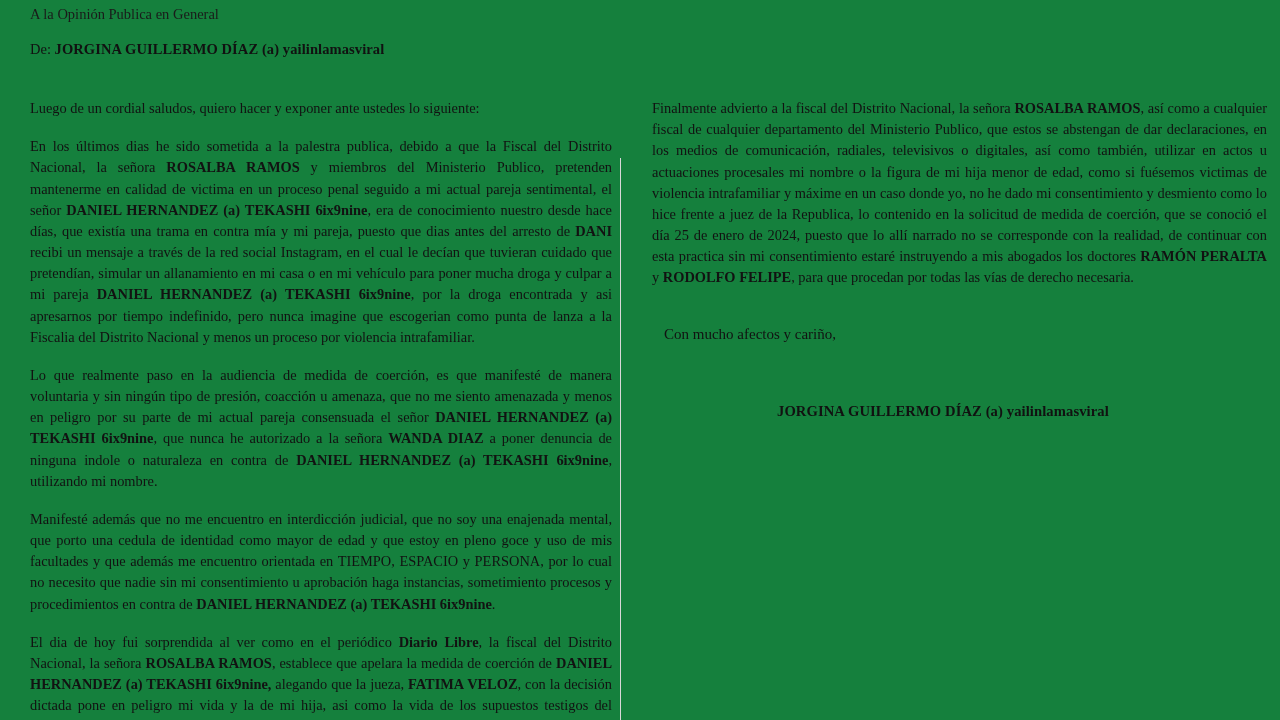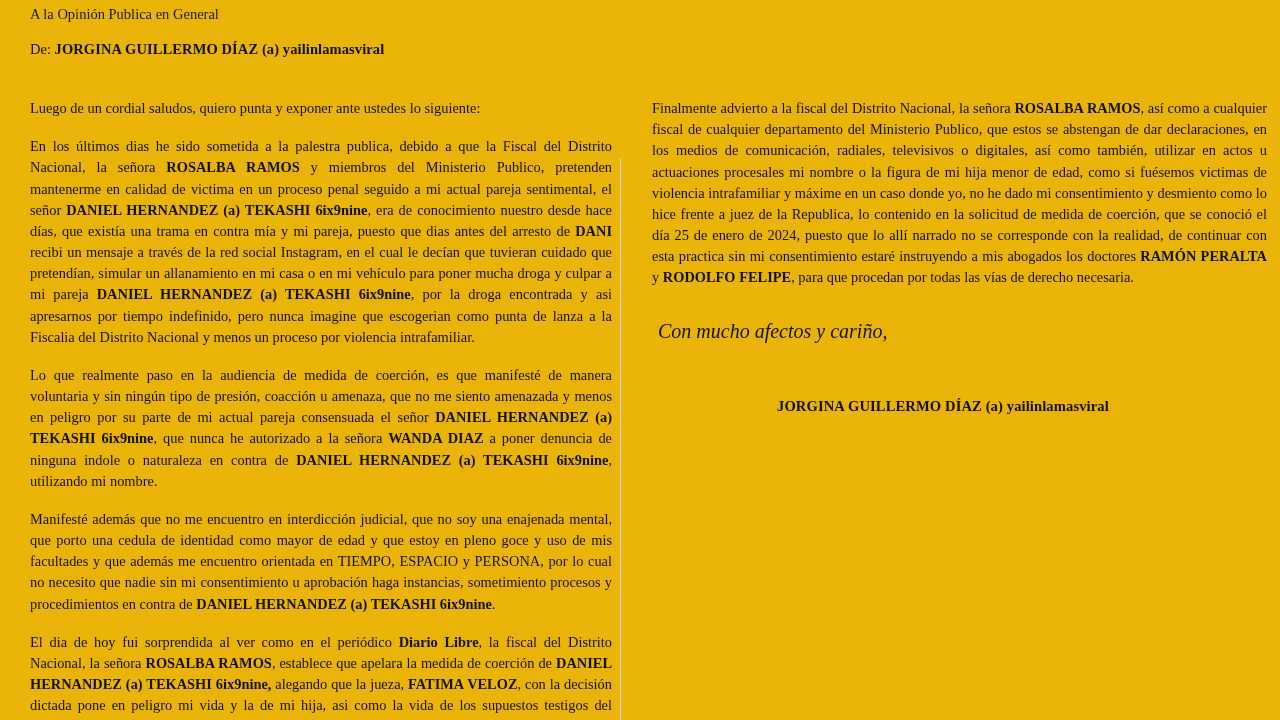--- a/index.html
+++ b/index.html
@@ -5,21 +5,21 @@
 <style>
   html, body {
     margin: 0;
     padding: 0;
     background: #ffffff;
   }
   .page {
     position: relative;
     width: 1280px;
     height: 720px;
-    background: #eab308;
+    background: #15803d;
     overflow: hidden;
     font-family: "Liberation Serif", "DejaVu Serif", serif;
     color: #111111;
     -webkit-font-smoothing: antialiased;
   }
 
   
   .header {
     position: absolute;
     left: 30px;
@@ -73,26 +73,25 @@
     text-justify: inter-word;
     color: #121212;
     hyphens: none;
   }
   p.para:last-child { margin-bottom: 0; }
   p.para b { font-weight: bold; }
 
   .lead { margin-bottom: 19px; }
 
   .closing {
-    margin: 6px;
+    margin: 12px;
     padding-top: 22px;
-    font-size: 20px;
+    font-size: 15px;
     line-height: 1.47;
     color: #121212;
-    font-style: italic;
   }
   .signature {
     margin: 0;
     padding-top: 46px;
     padding-left: 125px;
     font-size: 14.6px;
     font-weight: bold;
     letter-spacing: 0.1px;
     color: #111111;
   }
@@ -108,21 +107,21 @@
       <span class="from-label">De:</span>
       <span class="from-name">JORGINA GUILLERMO DÍAZ (a) yailinlamasviral</span>
     </p>
   </div>
 
   <div class="columns">
 
     <div class="divider"></div>
 
     <div class="col col-left">
-      <p class="para lead">Luego de un cordial saludos, quiero punta y exponer ante ustedes lo siguiente:</p>
+      <p class="para lead">Luego de un cordial saludos, quiero hacer y exponer ante ustedes lo siguiente:</p>
       <div>
           <p class="para"><span>En  los últimos dias he sido sometida a la palestra publica, debido a que la Fiscal del Distrito Nacional, la señora </span><b>ROSALBA RAMOS</b><span> y miembros del Ministerio Publico, pretenden mantenerme en calidad de victima en un proceso penal seguido a mi actual pareja sentimental, el señor </span><b>DANIEL HERNANDEZ (a) TEKASHI 6ix9nine</b><span>, era de conocimiento nuestro desde hace días, que existía una trama en contra mía y mi pareja, puesto que dias antes del arresto de </span><b>DANI</b><span> recibi un mensaje a través de la red social Instagram, en el cual le decían que tuvieran cuidado que pretendían, simular un allanamiento en mi casa o en mi vehículo para poner mucha droga y culpar a mi pareja </span><b>DANIEL HERNANDEZ (a) TEKASHI 6ix9nine</b><span>, por la droga encontrada y asi apresarnos por tiempo indefinido, pero nunca imagine que escogerian como punta de lanza a la Fiscalia del Distrito Nacional y menos un proceso por violencia intrafamiliar.</span></p>
           <p class="para"><span>Lo que realmente paso en la audiencia de medida de coerción, es que manifesté de manera voluntaria y sin ningún tipo de presión, coacción u amenaza, que no me siento amenazada y menos en peligro por su parte de mi actual pareja consensuada el señor </span><b>DANIEL HERNANDEZ (a) TEKASHI 6ix9nine</b><span>, que nunca he autorizado a la señora </span><b>WANDA DIAZ</b><span> a poner denuncia de ninguna indole o naturaleza en contra de </span><b>DANIEL HERNANDEZ (a) TEKASHI 6ix9nine</b><span>, utilizando mi nombre.</span></p>
           <p class="para"><span>Manifesté además que no me encuentro en interdicción judicial, que no soy una enajenada mental, que porto una cedula de identidad como mayor de edad y que estoy en pleno goce y uso de mis facultades y que además me encuentro orientada en TIEMPO, ESPACIO y PERSONA, por lo cual no necesito que nadie sin mi consentimiento u aprobación haga instancias, sometimiento procesos y procedimientos en contra de </span><b>DANIEL HERNANDEZ (a) TEKASHI 6ix9nine</b><span>.</span></p>
           <p class="para"><span>El dia de hoy fui sorprendida al ver como en el periódico </span><b>Diario Libre</b><span>, la fiscal del Distrito Nacional, la señora </span><b>ROSALBA RAMOS</b><span>, establece que apelara la medida de coerción de </span><b>DANIEL HERNANDEZ (a) TEKASHI 6ix9nine,</b><span> alegando que la jueza, </span><b>FATIMA VELOZ</b><span>, con la decisión dictada pone en peligro mi vida y la de mi hija, asi como la vida de los supuestos testigos del proceso, testigos estos que han establecido todo lo contrario a lo que dice la medida de coerción.</span></p>
         </div>
     </div>
 
     <div class="col col-right">
       <div>

